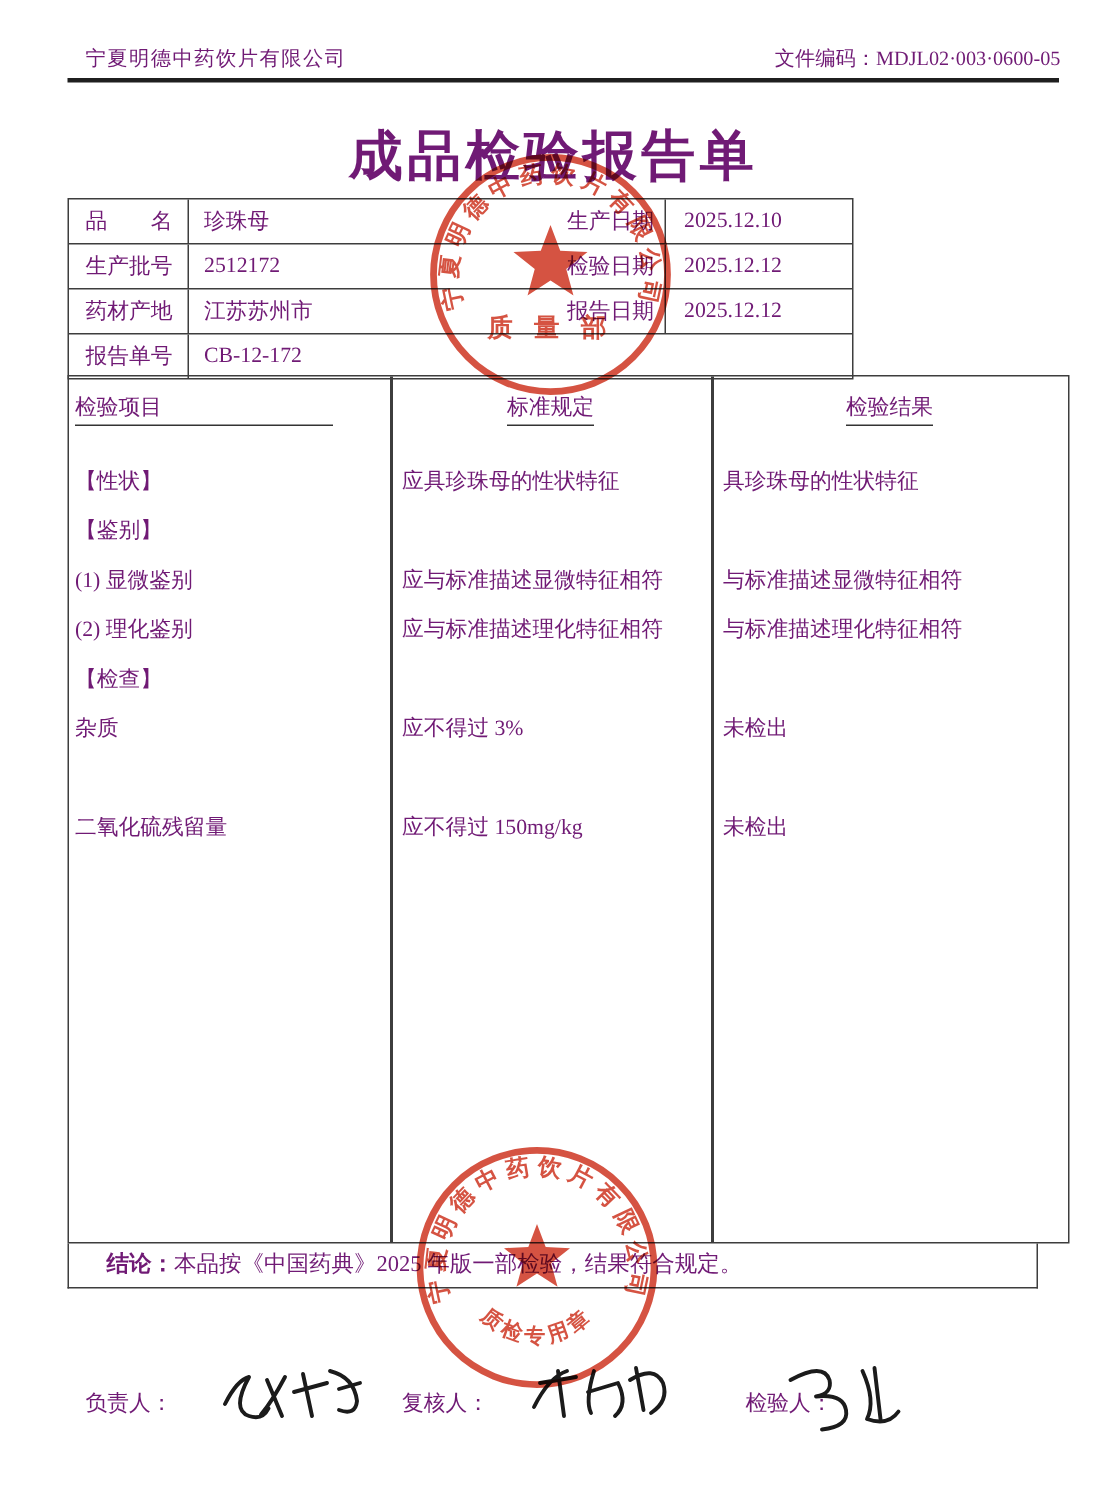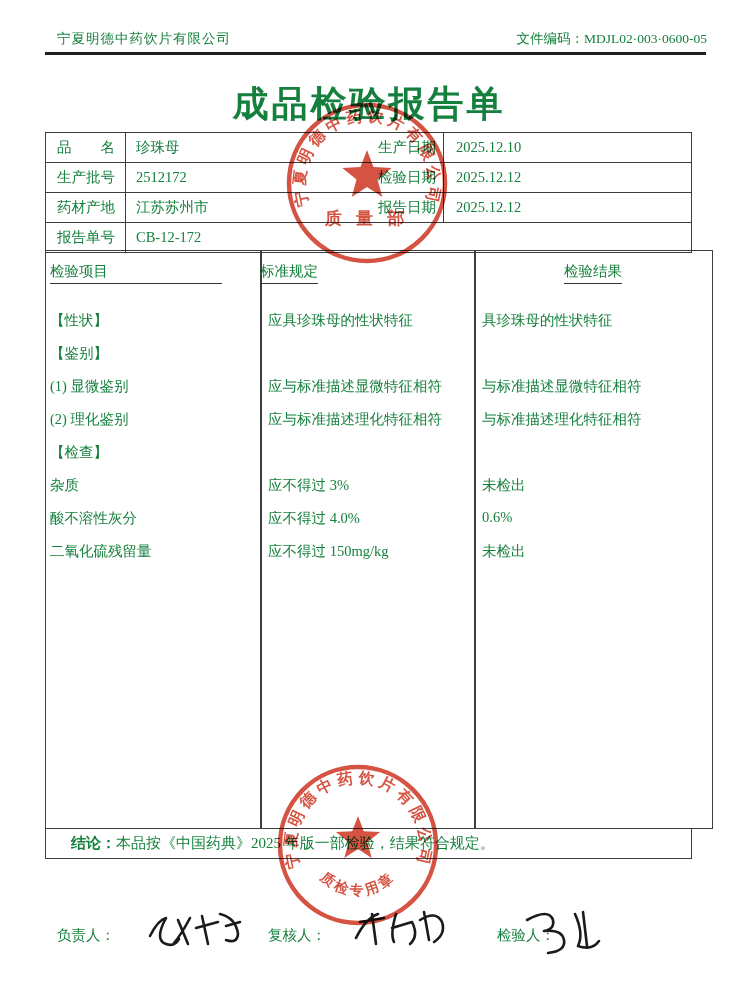--- a/index.html
+++ b/index.html
@@ -1,40 +1,40 @@
 <!DOCTYPE html>
 <html><head>
 <meta charset="utf-8">
 <style>
   html,body{margin:0;padding:0;background:#e8e8e8;}
   .page{position:relative;width:738px;height:1000px;background:#ffffff;overflow:hidden;
-        font-family:"Liberation Serif","DejaVu Serif",serif;color:#15803d;}
+        font-family:"Liberation Serif","DejaVu Serif",serif;color:#701a75;}
   
   .hdr-company{position:absolute;left:57px;top:30px;font-size:13.5px;letter-spacing:1px;}
   .hdr-code{position:absolute;right:31px;top:30px;font-size:13.5px;}
   .hdr-rule{position:absolute;left:45px;top:52px;width:661px;height:2.6px;background:#1f1f1f;}
   
   .title{position:absolute;left:0;right:0;top:80px;text-align:center;font-size:36px;font-weight:bold;letter-spacing:3px;}
   
-  .info-table{position:absolute;left:45px;top:132px;width:647px;border:1.6px solid #3d3d3d;box-sizing:border-box;background:transparent;}
+  .info-table{position:absolute;left:45px;top:132px;width:524px;border:1.6px solid #3d3d3d;box-sizing:border-box;background:transparent;}
   .info-row{display:flex;height:29px;align-items:center;font-size:14.5px;border-top:1.6px solid #3d3d3d;}
   .info-row:first-child{border-top:none;}
   .cell-label{width:80px;min-width:80px;padding-left:11px;border-right:1.6px solid #3d3d3d;box-sizing:border-box;align-self:stretch;display:flex;align-items:center;}
   .cell-value{width:318px;min-width:318px;padding-left:10px;box-sizing:border-box;border-right:1.6px solid #3d3d3d;align-self:stretch;display:flex;align-items:center;justify-content:space-between;}
   .cell-value .dlabel{padding-right:7px;}
   .cell-value.full{flex:1;border-right:none;}
   .cell-date{flex:1;padding-left:12px;}
   
   .main-table{position:absolute;left:45px;top:250px;width:668px;height:579px;border:1.6px solid #3d3d3d;box-sizing:border-box;}
   .vdiv{position:absolute;top:0;bottom:0;width:1.6px;background:#3d3d3d;}
   .vdiv.v1{left:214px;} .vdiv.v2{left:428px;}
   .mhead{position:absolute;top:11px;font-size:14.5px;}
   .mhead .ul{display:inline-block;border-bottom:1.4px solid #333;padding-bottom:2px;}
   .mh1{left:4px;} .mh1 .ul{width:172px;}
-  .mh2{left:214px;width:214px;}
+  .mh2{left:214px;width:214px;text-align:center;}
   .mh3{left:428px;right:0;text-align:center;}
   .trow{position:absolute;left:0;width:100%;height:20px;font-size:14.5px;}
   .trow .c1{position:absolute;left:4px;}
   .trow .c2{position:absolute;left:222px;}
   .trow .c3{position:absolute;left:436px;}
   
   .concl{position:absolute;left:45px;top:829px;width:647px;height:30px;border:1.6px solid #3d3d3d;border-top:none;box-sizing:border-box;font-size:15px;line-height:28px;padding-left:25px;}
   .remark{position:absolute;left:45px;top:859px;width:647px;height:62px;border:1.6px solid #3d3d3d;border-top:none;box-sizing:border-box;font-size:15px;line-height:29px;}
   .remark .l1{padding-left:42px;padding-top:2px;}
   .remark .l2{padding-left:3px;}
@@ -123,25 +123,20 @@
     </div>
     <div class="trow" style="top:192px">
       <span class="c1">【检查】</span>
       <span class="c2"></span>
       <span class="c3"></span>
     </div>
     <div class="trow" style="top:225px">
       <span class="c1">杂质</span>
       <span class="c2">应不得过 3%</span>
       <span class="c3">未检出</span>
-    </div>
-    <div class="trow" style="top:258px">
-      <span class="c1">酸不溶性灰分</span>
-      <span class="c2">应不得过 4.0%</span>
-      <span class="c3">0.6%</span>
     </div>
     <div class="trow" style="top:291px">
       <span class="c1">二氧化硫残留量</span>
       <span class="c2">应不得过 150mg/kg</span>
       <span class="c3">未检出</span>
     </div>
   </div>
 
   <div class="concl">
     <span class="blabel">结论：</span><span>本品按《中国药典》2025 年版一部检验，结果符合规定。</span>

